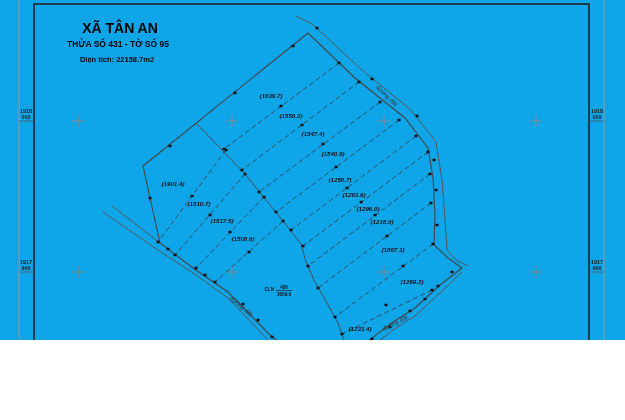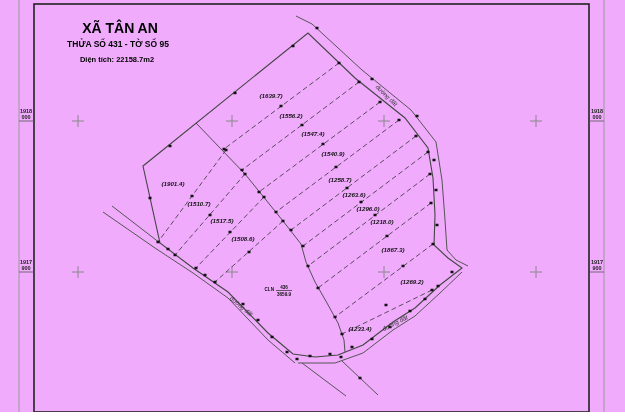--- a/index.html
+++ b/index.html
@@ -1,16 +1,16 @@
 <!DOCTYPE html>
 <html><head>
 <meta charset="utf-8">
 <style>
   html,body{margin:0;padding:0;background:#fff;}
-  .page{position:relative;width:625px;height:412px;background:#f0abfc;overflow:hidden;
+  .page{position:relative;width:625px;height:340px;background:#0ea5e9;overflow:hidden;
         font-family:"Liberation Sans", sans-serif;}
   svg text{font-family:"Liberation Sans", sans-serif;}
   .title-main{font-size:14px;font-weight:bold;fill:#000;}
   .title-sub{font-size:8.5px;font-weight:bold;fill:#000;}
   .title-area{font-size:7.5px;font-weight:bold;fill:#000;}
   .parcel-label{font-size:6.2px;font-style:italic;font-weight:bold;fill:#111;}
   .road-label{font-size:6px;font-style:italic;fill:#333;}
   .coord-label{font-size:5.5px;font-weight:bold;fill:#222;}
   .cln-label{font-size:4.6px;font-weight:bold;fill:#111;}
 </style>

